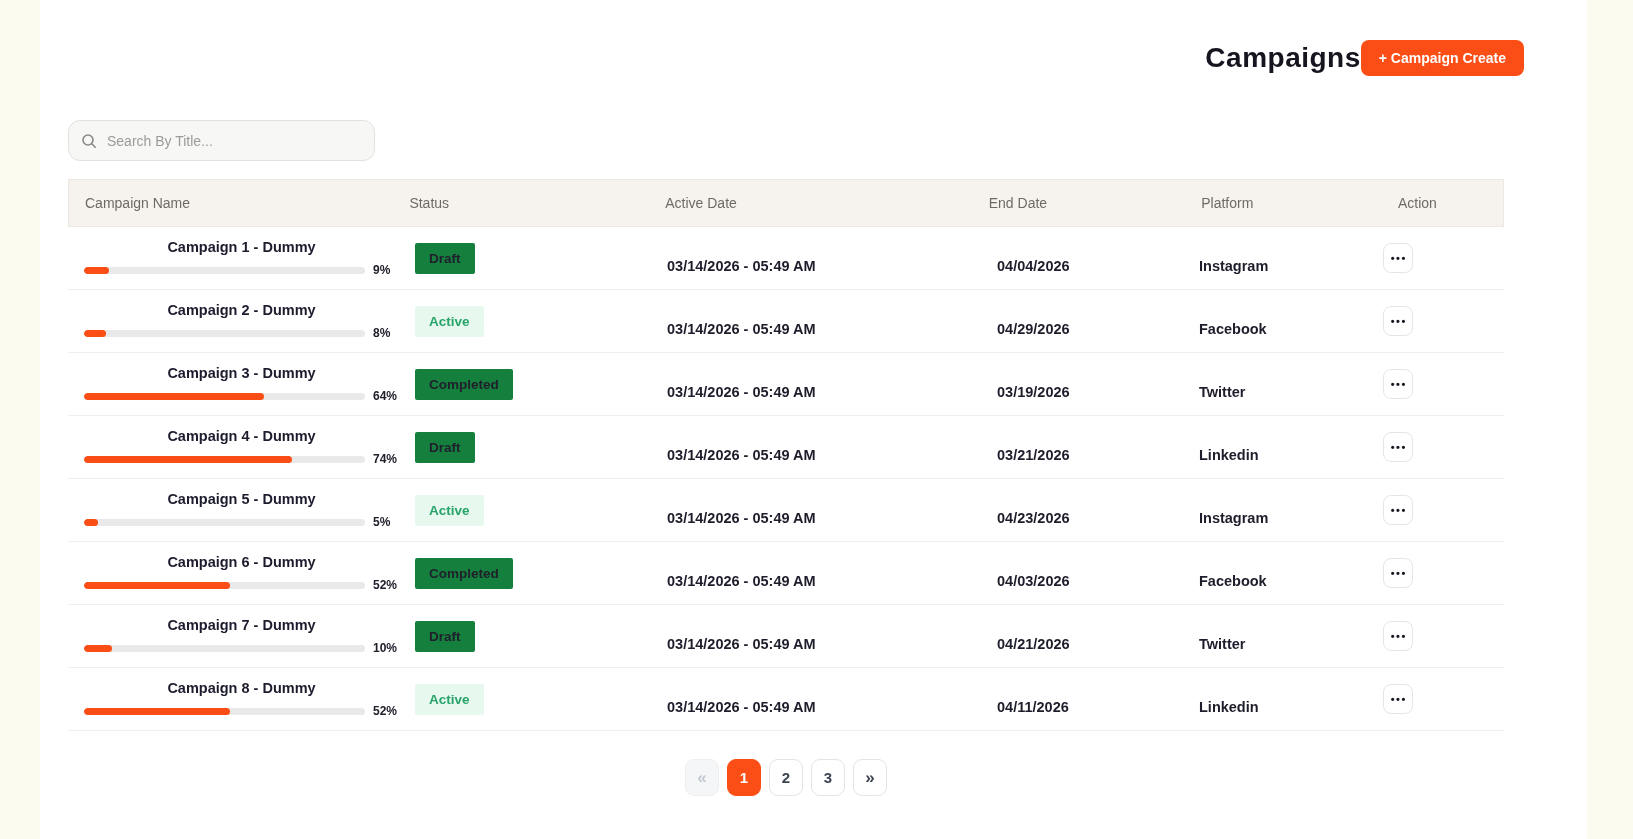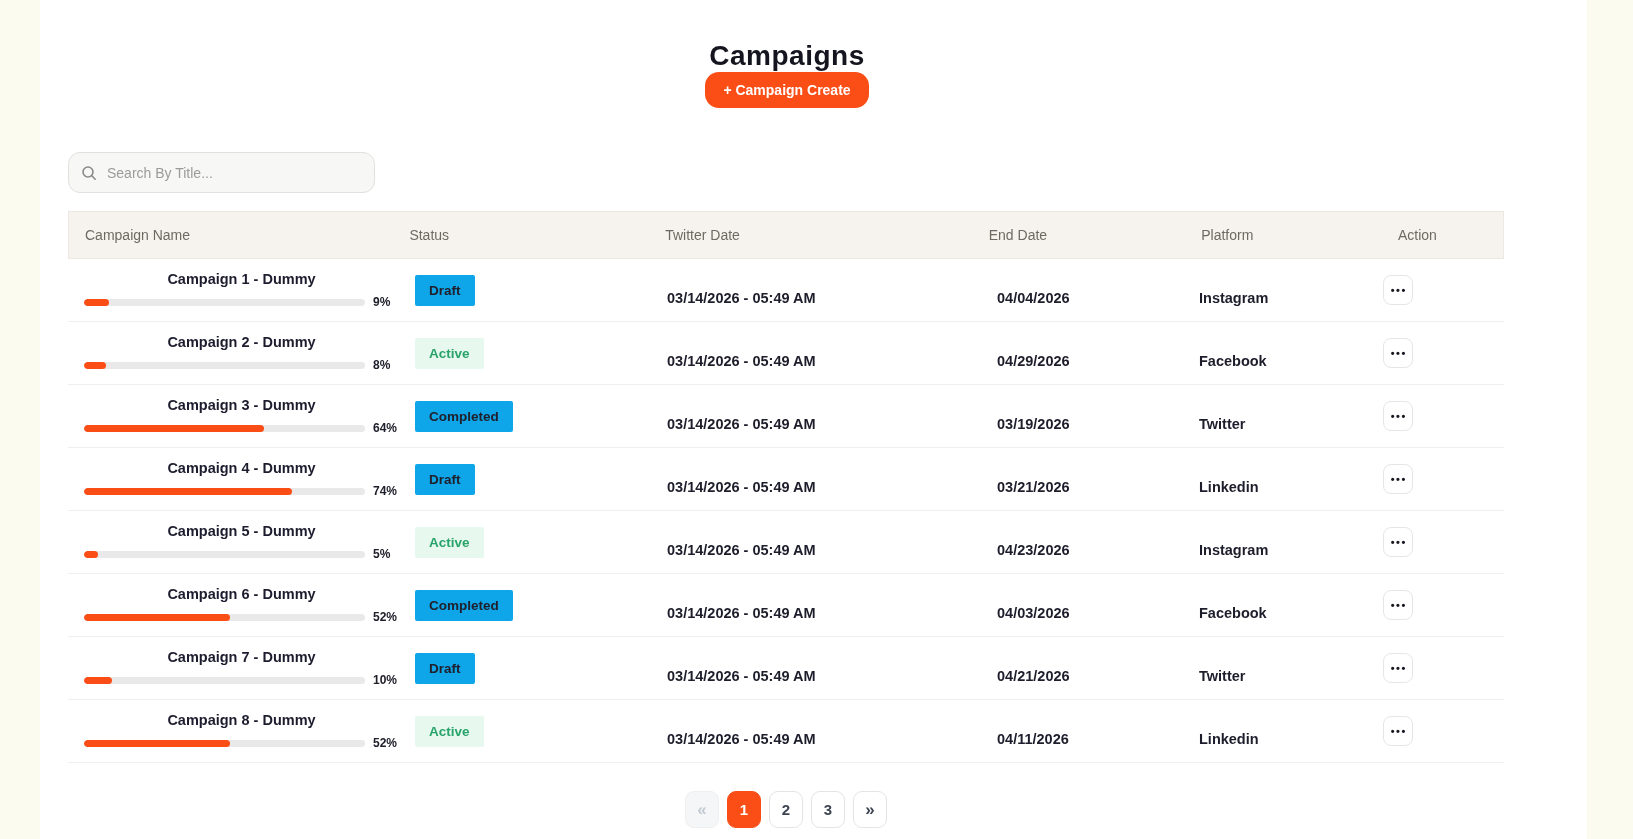--- a/index.html
+++ b/index.html
@@ -17,36 +17,35 @@
   }
   .panel{
     margin-left:40px;
     width:1547px;
     height:839px;
     background:#FFFFFF;
     padding-top:40px;
   }
   .title-row{
     display:flex;
-    justify-content:space-between;
+    justify-content:flex-end;
     align-items:center;
     padding:0 63px 0 10px;
-    flex-direction:column;
   }
   .page-title{
     font-size:28px;
     font-weight:800;
     letter-spacing:.5px;
     color:#15151F;
   }
   .create-btn{
     background:var(--accent);
     color:#fff;
     border:none;
-    border-radius:14px;
+    border-radius:8px;
     height:36px;
     padding:0 18px;
     font-size:14px;
     font-weight:700;
     font-family:inherit;
     cursor:pointer;
   }
   .content{
     padding:0 83px 0 28px;
     margin-top:44px;
@@ -127,21 +126,21 @@
     font-weight:600;
     color:#20202C;
     margin-left:8px;
     white-space:nowrap;
   }
   .badge{
     display:inline-block;
     padding:8px 14px;
     font-size:13.5px;
     font-weight:600;
-    background:#0ea5e9;
+    background:#15803d;
     color:#20202C;
     border-radius:2px;
   }
   .badge-active{
     background:#E7F8EF;
     color:#28A46A;
   }
   .cell-text{
     font-size:14.5px;
     font-weight:600;
@@ -221,21 +220,21 @@
         <circle cx="7" cy="7" r="5" stroke="#8A8A85" stroke-width="1.6"></circle>
         <line x1="10.8" y1="10.8" x2="14.2" y2="14.2" stroke="#8A8A85" stroke-width="1.6" stroke-linecap="round"></line>
       </svg>
       <input class="search-input" type="text" placeholder="Search By Title..." style="">
     </div>
 
     <div class="table">
       <div class="thead">
         <div class="th col-name">Campaign Name</div>
         <div class="th col-status">Status</div>
-        <div class="th col-created">Twitter Date</div>
+        <div class="th col-created">Active Date</div>
         <div class="th col-end">End Date</div>
         <div class="th col-platform">Platform</div>
         <div class="th col-action">Action</div>
       </div>
       <div id="table-body">
   <div class="trow">
     <div class="cell col-name">
       <div class="cname">Campaign 1 - Dummy</div>
       <div class="progress-line">
         <div class="track">

